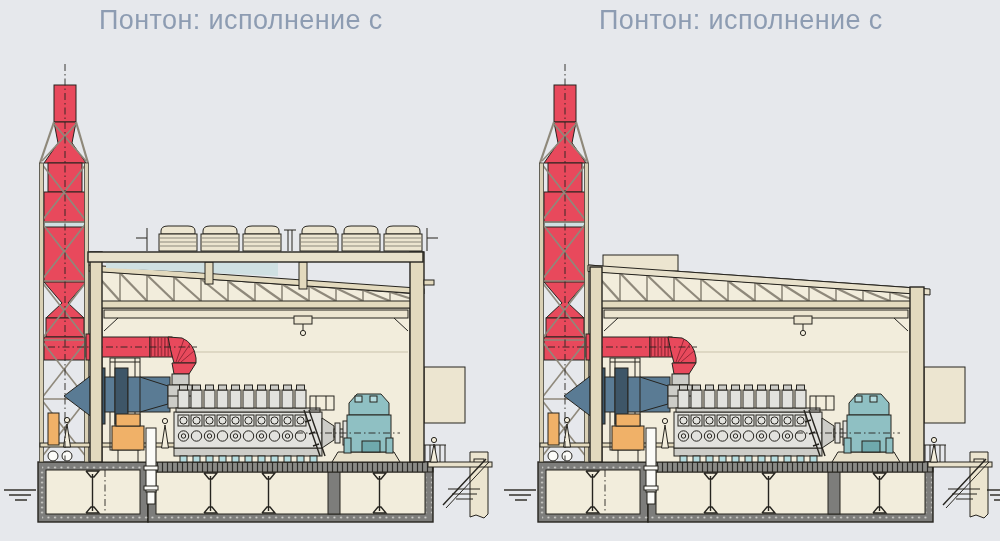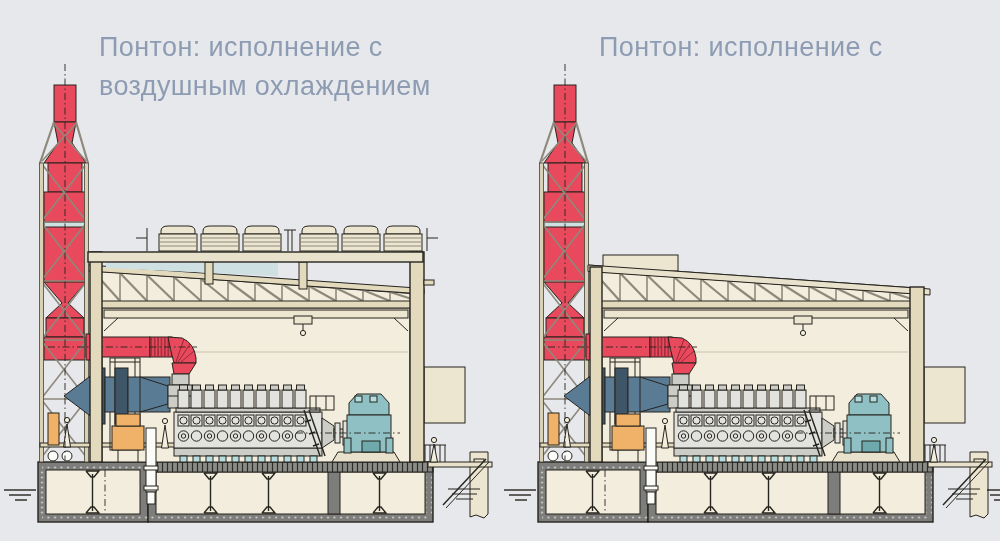--- a/index.html
+++ b/index.html
@@ -7,21 +7,21 @@
     --c-duct_blue:#5a7b94; --c-duct_blue_dark:#3e5668; --c-generator_teal:#8fc0c3;
     --c-generator_teal_dark:#6fa9ad; --c-pad_teal:#b5dcdf; --c-structure_beige:#e3dabe;
     --c-platform_beige:#e8e1cb; --c-wall_cream:#f2eddc; --c-panel_cream:#ece5d0;
     --c-truss_gray:#8f897b; --c-pontoon_gray:#7d7d7b; --c-engine_gray:#e2e2de;
     --c-engine_gray_dark:#cdcdc8; --c-orange_crate:#f0b168; --c-outline:#26241f;
     --c-glazing:#cfe0e2; --c-corrugation_red:#8c2433; --c-white:#fbfbf8;
   }
   html,body{margin:0;padding:0;}
   body{width:1000px;height:541px;background:var(--c-background);
        font-family:"Liberation Sans",sans-serif;position:relative;overflow:hidden;}
-  .caption{position:absolute;top:28px;font-size:27px;line-height:39px;
+  .caption{position:absolute;top:1px;font-size:27px;line-height:39px;
            color:var(--c-caption_text);letter-spacing:.4px;white-space:nowrap;}
   #cap-a{left:99px;} #cap-b{left:599px;}
   
   .f-red{fill:var(--c-stack_red);} .f-bei{fill:var(--c-structure_beige);}
   .f-bei2{fill:var(--c-platform_beige);} .f-cream{fill:var(--c-wall_cream);}
   .f-cream2{fill:var(--c-panel_cream);} .f-blue{fill:var(--c-duct_blue);}
   .f-blued{fill:var(--c-duct_blue_dark);} .f-teal{fill:var(--c-generator_teal);}
   .f-tead{fill:var(--c-generator_teal_dark);} .f-pad{fill:var(--c-pad_teal);}
   .f-gray{fill:var(--c-pontoon_gray);} .f-eng{fill:var(--c-engine_gray);}
   .f-eng2{fill:var(--c-engine_gray_dark);} .f-org{fill:var(--c-orange_crate);}
@@ -34,21 +34,20 @@
   .tr2{stroke:var(--c-truss_gray);stroke-width:1.6;fill:none;}
   .cl{stroke:var(--c-outline);stroke-width:.9;fill:none;stroke-dasharray:7 3 1.5 3;}
 </style>
 </head>
 <body>
 
 
 
 <div id="cap-a" class="caption">
   <div>Понтон: исполнение с</div>
-  <div>воздушным охлаждением</div>
 </div>
 <div id="cap-b" class="caption">
   <div>Понтон: исполнение с</div>
 </div>
 
 <svg width="1000" height="541" viewBox="0 0 1000 541">
 <defs>
   <pattern id="pRib" width="5" height="10" patternUnits="userSpaceOnUse">
     <rect width="5" height="10" fill="#8a8a86"></rect>
     <line x1="2.5" y1="0" x2="2.5" y2="10" stroke="#2c2c28" stroke-width="1.2"></line>

